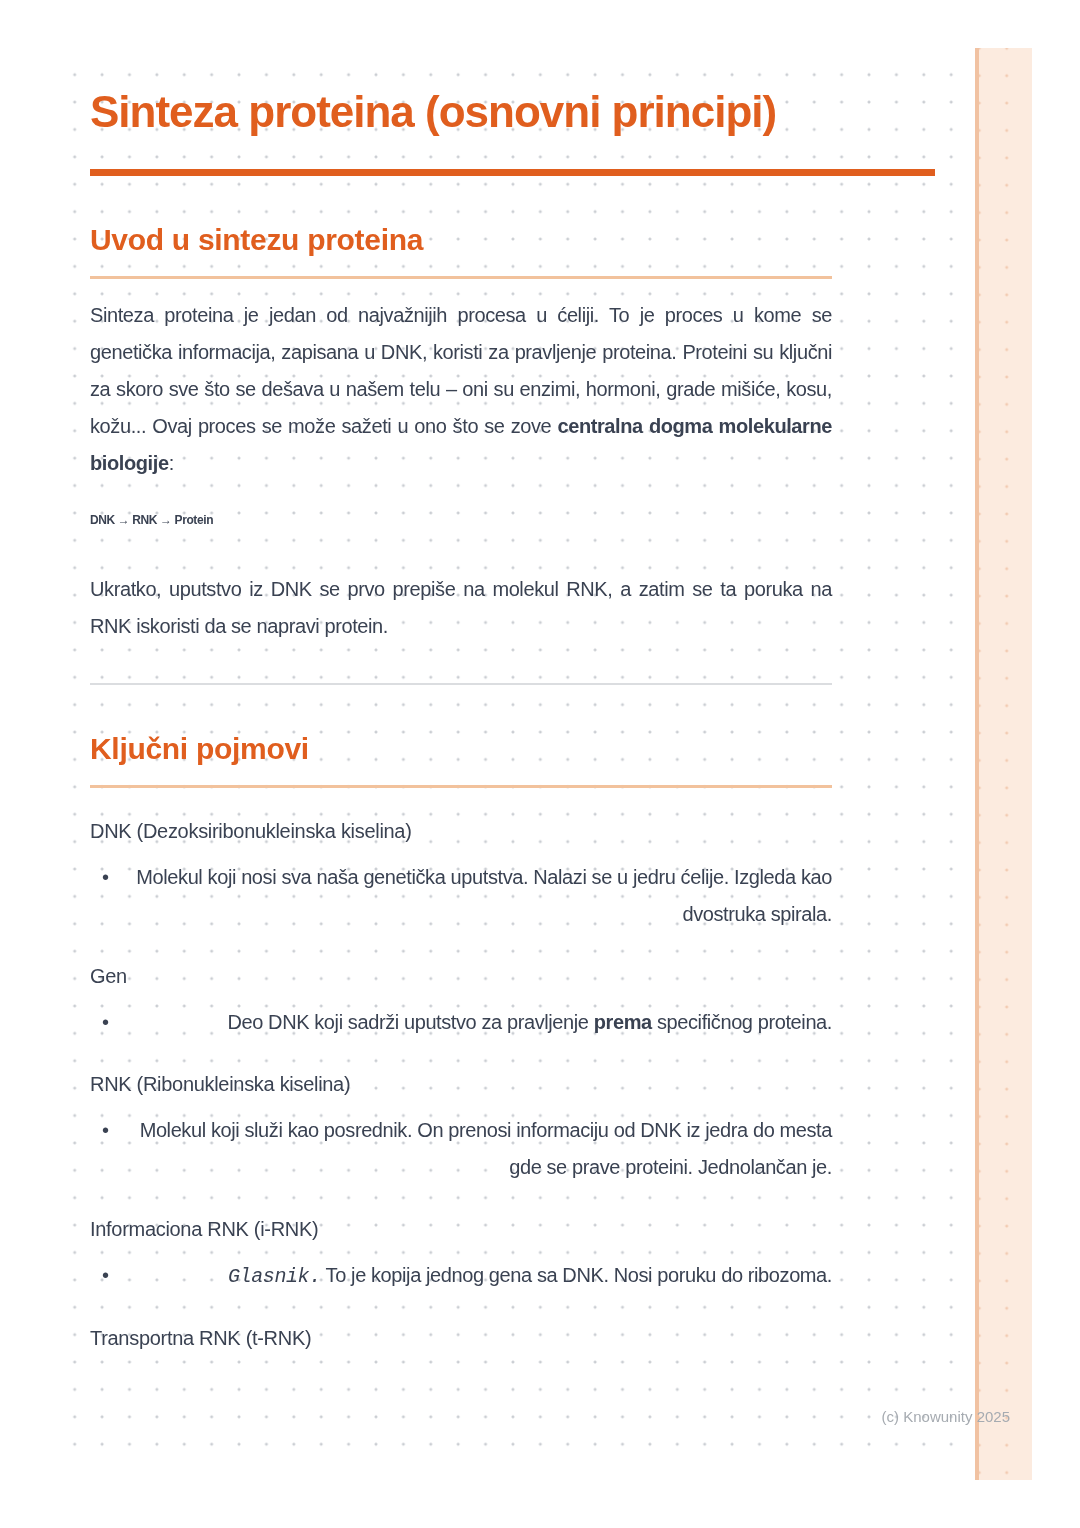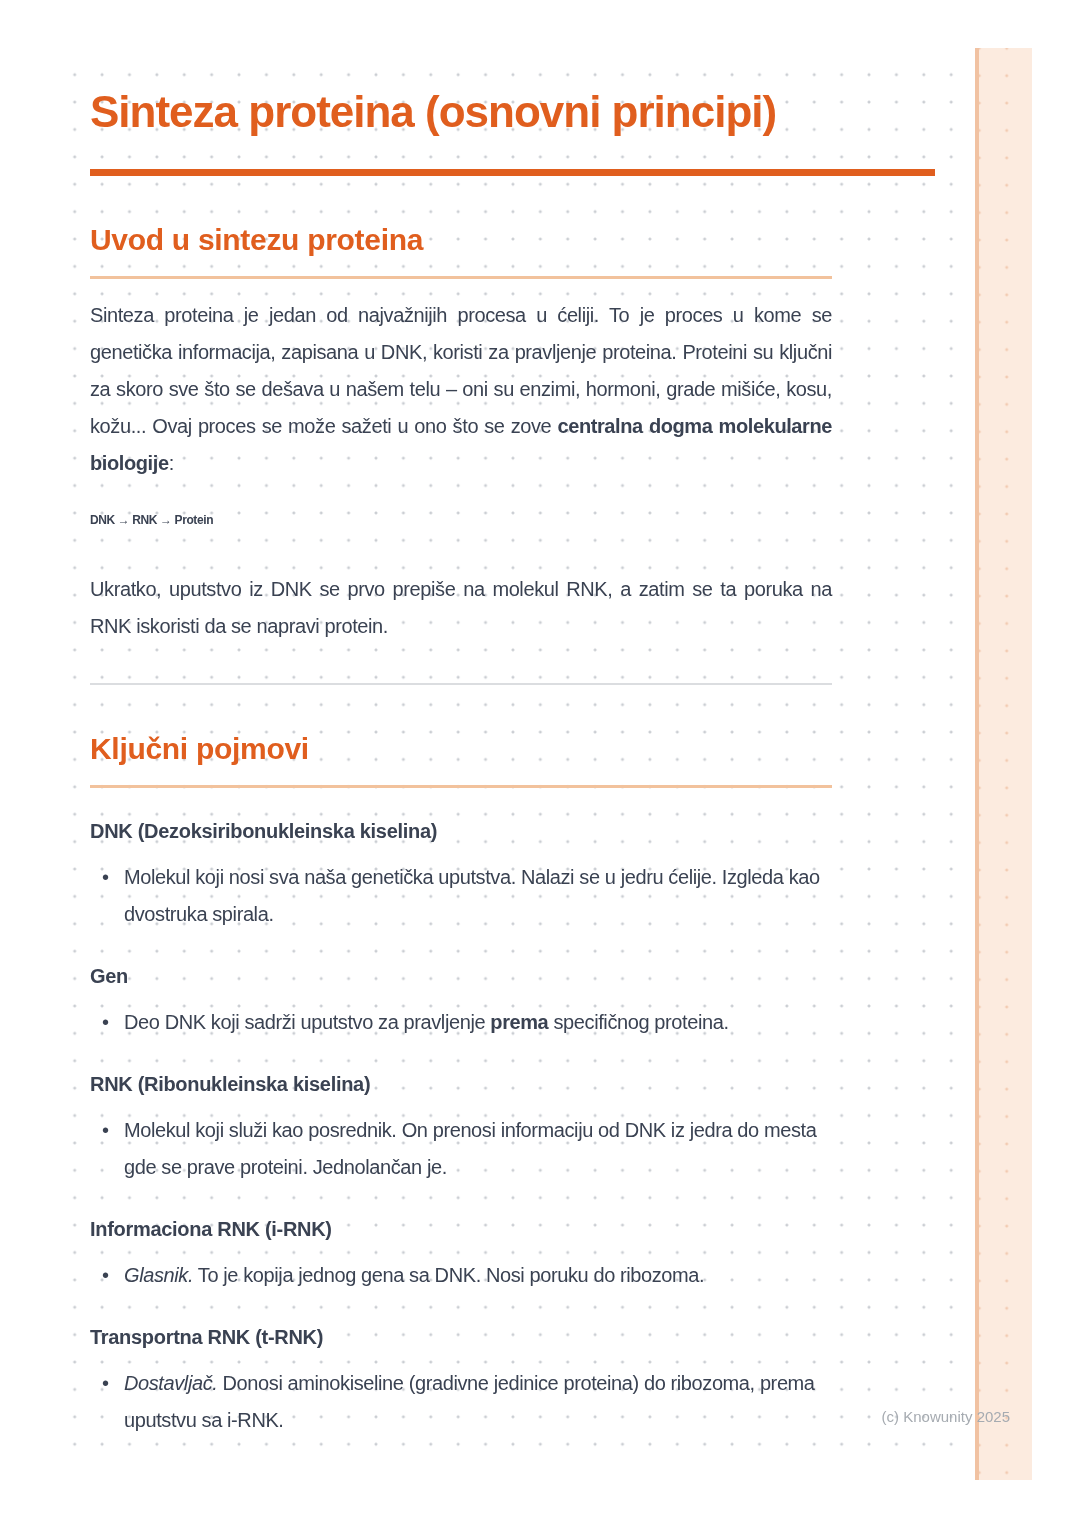--- a/index.html
+++ b/index.html
@@ -57,39 +57,39 @@
   .dogma-line{
     font-size:12px;line-height:37px;letter-spacing:-0.4px;
     font-weight:bold;margin:20px 0 0 0;
   }
   .summary-par{
     font-size:20px;line-height:37px;letter-spacing:-0.4px;
     margin:32px 0 0 0;text-align:justify;
   }
   .section-divider{width:742px;height:2px;background:var(--divider);margin-top:38px;}
   .term-name{
-    font-size:20px;font-weight:bold;letter-spacing:-0.3px;
+    font-size:20px;font-weight:normal;letter-spacing:-0.3px;
     margin:30px 0 0 0;line-height:26px;
   }
-  .bullet-list{margin:15px 0 0 0;padding:0;list-style:none;width:742px;}
+  .bullet-list{margin:15px 0 0 0;padding:0;list-style:none;width:742px;text-align:right;}
   .bullet-item{
     position:relative;padding-left:34px;
     font-size:20px;line-height:37px;letter-spacing:-0.4px;
   }
   .bullet-item::before{
     content:"\2022";
     position:absolute;left:12px;top:0;
     font-size:20px;line-height:37px;color:var(--text);
   }
   .watermark{
     position:absolute;top:1408px;right:70px;
     font-size:15px;color:var(--muted);z-index:5;letter-spacing:0;
   }
   b{font-weight:bold;}
-  i{font-style:italic;}
+  i{font-style:italic;font-family:Liberation Mono, monospace;}
 </style>
 </head>
 <body>
 
 <div class="dot-grid"></div>
 <div class="side-stripe"></div>
 
 <div class="content">
 
   <h1 class="page-title">Sinteza proteina (osnovni principi)</h1>
@@ -133,22 +133,19 @@
 
   <div class="term-group">
     <p class="term-name">Informaciona RNK (i-RNK)</p>
     <ul class="bullet-list">
       <li class="bullet-item"><i>Glasnik.</i><span> To je kopija jednog gena sa DNK. Nosi poruku do ribozoma.</span></li>
     </ul>
   </div>
 
   <div class="term-group">
     <p class="term-name">Transportna RNK (t-RNK)</p>
-    <ul class="bullet-list">
-      <li class="bullet-item"><i>Dostavljač.</i><span> Donosi aminokiseline (gradivne jedinice proteina) do ribozoma, prema uputstvu sa i-RNK.</span></li>
-    </ul>
   </div>
 </div>
   </section>
 
 </div>
 
 <div class="watermark">(c) Knowunity 2025</div>
 
 </body></html>

